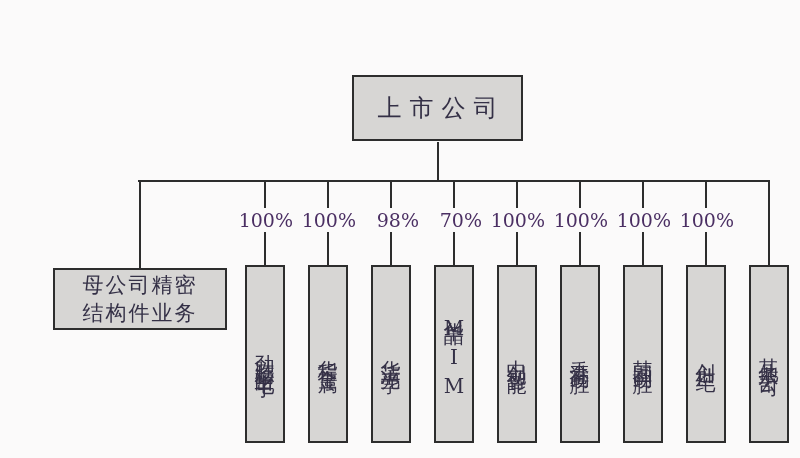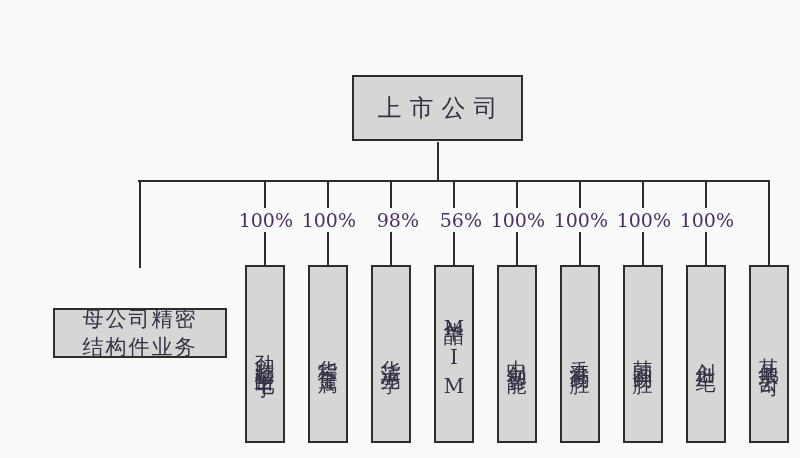--- a/index.html
+++ b/index.html
@@ -37,23 +37,23 @@
     display: flex;
     align-items: center;
     justify-content: center;
     color: var(--boxtext);
   }
   .root-node {
     left: 352px; top: 75px; width: 171px; height: 66px;
     font-size: 24px; letter-spacing: 8px; text-indent: 8px;
   }
   .parent-node {
-    left: 53px; top: 268px; width: 174px; height: 50px;
+    left: 53px; top: 268px; width: 174px; height: 62px;
     font-size: 21px; line-height: 1.35; text-align: center;
-    white-space: pre-line; letter-spacing: 2px; margin-top: 40px;
+    white-space: pre-line; letter-spacing: 2px;
   }
   .vnode {
     top: 265px; width: 40px; height: 178px;
   }
   .vnode .vlabel {
     writing-mode: vertical-rl;
     text-orientation: upright;
     font-size: 20px;
     letter-spacing: 5px;
     line-height: 1;
@@ -95,21 +95,21 @@
   <div class="vline" style="left:453px; top:180px; height:85px;"></div>
   <div class="vline" style="left:516px; top:180px; height:85px;"></div>
   <div class="vline" style="left:579px; top:180px; height:85px;"></div>
   <div class="vline" style="left:642px; top:180px; height:85px;"></div>
   <div class="vline" style="left:705px; top:180px; height:85px;"></div>
   <div class="vline" style="left:768px; top:180px; height:85px;"></div>
 
   <div class="pct" style="left:237px;">100%</div>
   <div class="pct" style="left:300px;">100%</div>
   <div class="pct" style="left:363px;">98%</div>
-  <div class="pct" style="left:426px;">56%</div>
+  <div class="pct" style="left:426px;">70%</div>
   <div class="pct" style="left:489px;">100%</div>
   <div class="pct" style="left:552px;">100%</div>
   <div class="pct" style="left:615px;">100%</div>
   <div class="pct" style="left:678px;">100%</div>
 
   <div class="node parent-node">
     <span>母公司精密
 结构件业务</span>
   </div>
 

